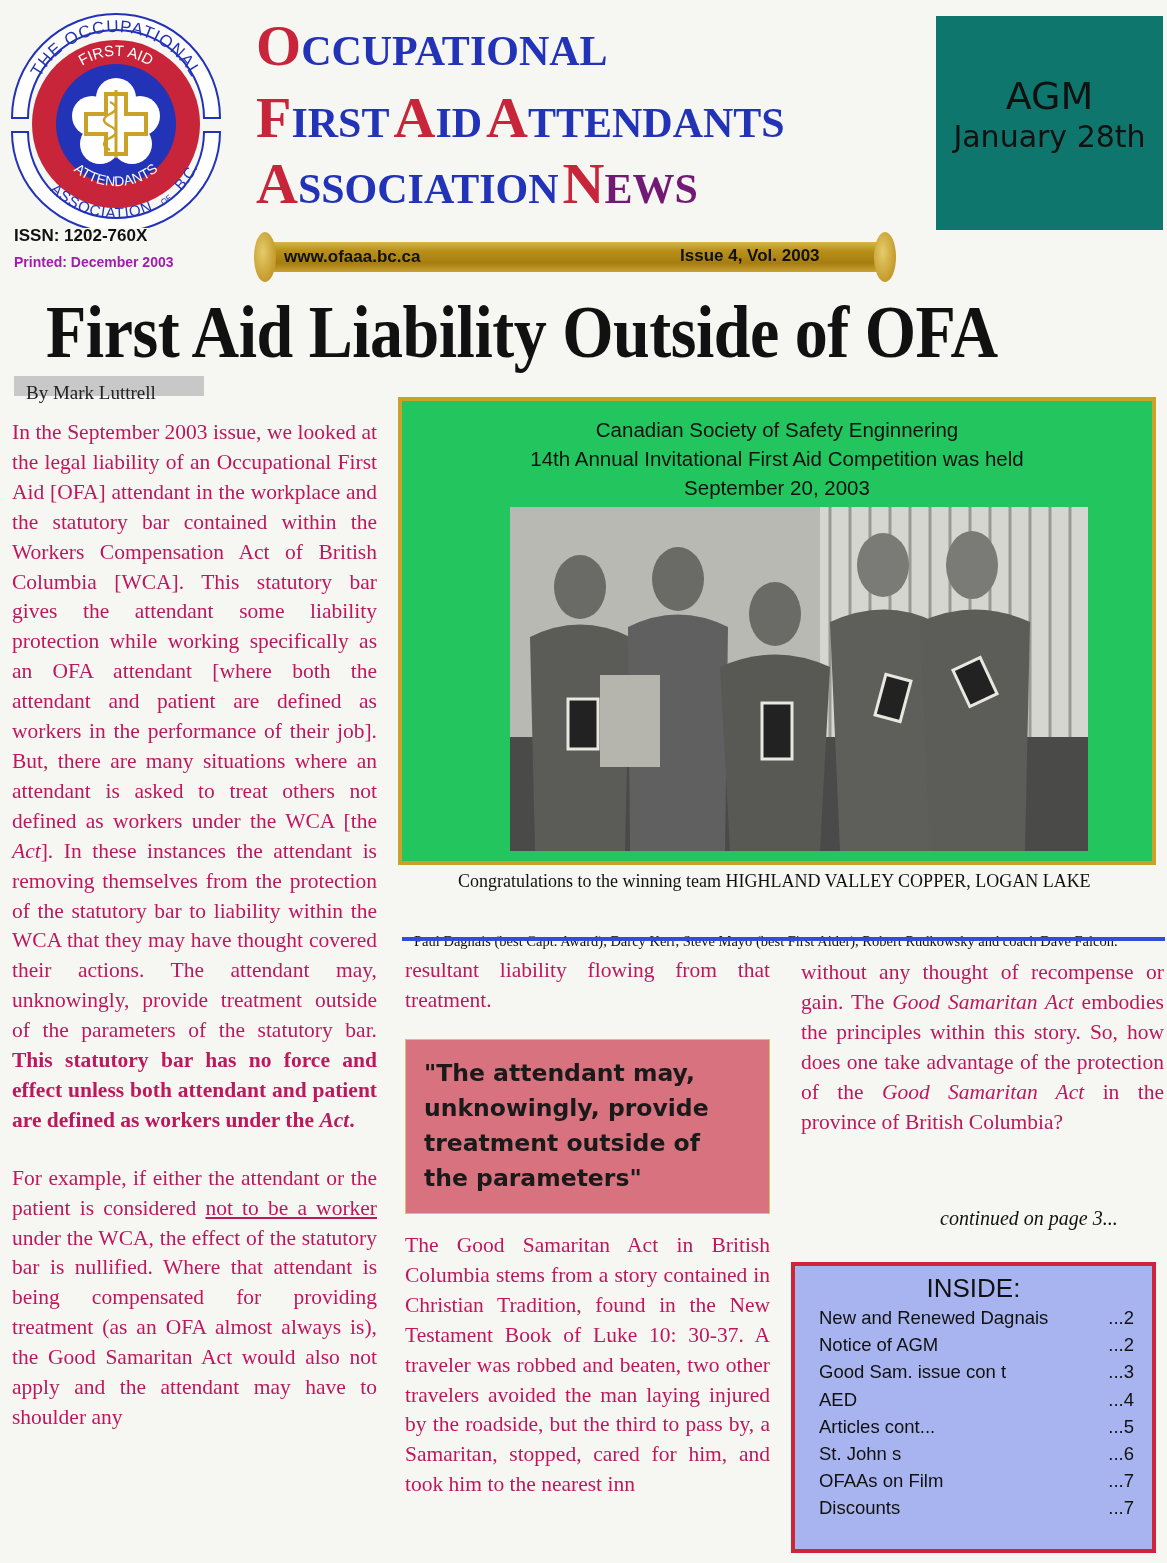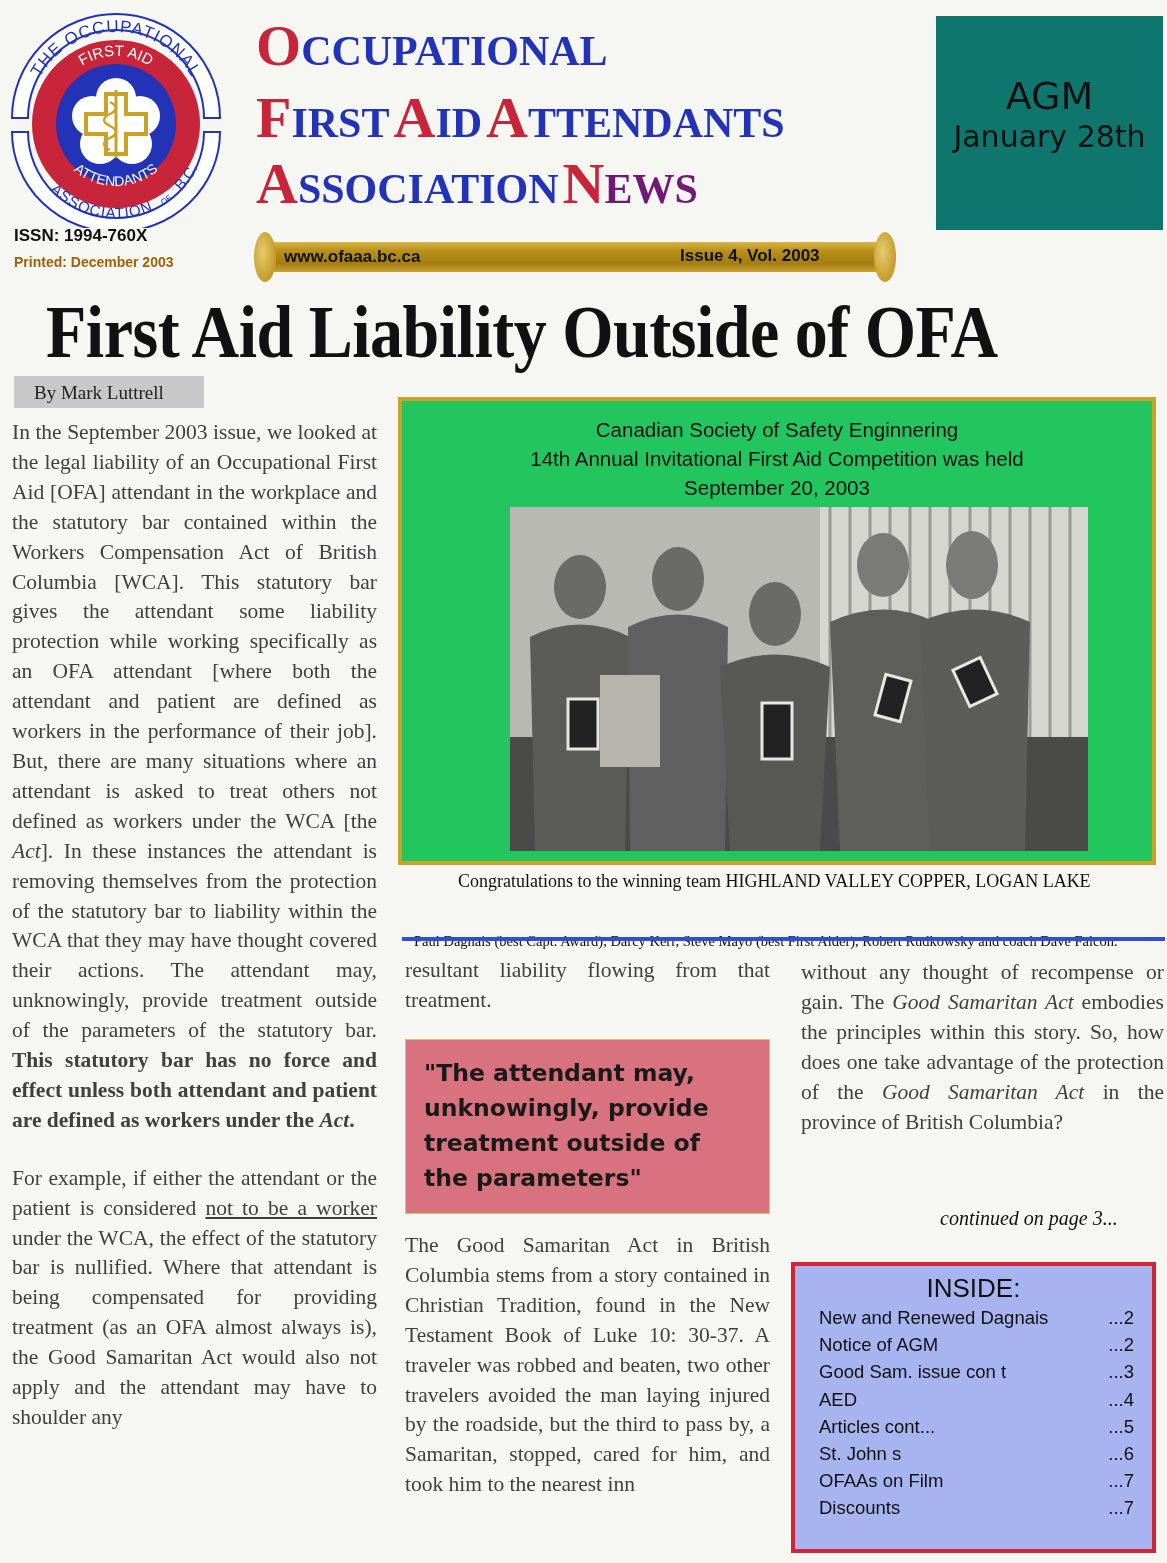--- a/index.html
+++ b/index.html
@@ -6,21 +6,21 @@
   body {
     width: 1167px; height: 1563px; overflow: hidden;
     background: #f6f6f2; position: relative;
     font-family: "Liberation Serif", serif; color: #111;
   }
   .abs { position: absolute; }
 
   
   #logo { left: 8px; top: 8px; width: 216px; height: 220px; }
   .issn { left: 14px; top: 226px; font-family: "Liberation Sans", sans-serif; font-weight: bold; font-size: 17px; color: #111; }
-  .printed { left: 14px; top: 254px; font-family: "Liberation Sans", sans-serif; font-weight: bold; font-size: 14px; color: #a16207; }
+  .printed { left: 14px; top: 254px; font-family: "Liberation Sans", sans-serif; font-weight: bold; font-size: 14px; color: #a21caf; }
 
   
   .mast { left: 256px; font-family: "Liberation Serif", serif; font-weight: bold; color: #2233b8; letter-spacing: 0px; white-space: nowrap; }
   .mast .big { color: #c8243a; font-size: 58px; }
   .mast .sm { font-size: 42px; }
   .mast .red { color: #701a75; }
   #mast1 { top: 12px; }
   #mast2 { top: 84px; }
   #mast3 { top: 150px; }
 
@@ -34,24 +34,24 @@
 
   
   #agm { left: 936px; top: 16px; width: 227px; height: 214px; background: #0f766e; text-align: center; font-family: "DejaVu Sans", sans-serif; color: #111; }
   #agm .t1 { margin-top: 58px; font-size: 38px; line-height: 44px; }
   #agm .t2 { font-size: 30px; line-height: 38px; }
 
   
   .headline { left: 46px; top: 290px; font-family: "Liberation Serif", serif; font-weight: bold; font-size: 66px; color: #111; letter-spacing: -0.5px; white-space: nowrap; transform: scaleY(1.12); transform-origin: top left; }
 
   
-  .byline { left: 14px; top: 376px; width: 190px; height: 32px; background: #c8c8c8; font-size: 19px; line-height: 34px; padding-left: 20px; box-sizing: border-box; color: #222; }
-
-  
-  .col { font-family: "Liberation Serif", serif; font-size: 21.5px; line-height: 29.9px; text-align: justify; color: #404040; }
+  .byline { left: 14px; top: 376px; width: 190px; height: 20px; background: #c8c8c8; font-size: 19px; line-height: 34px; padding-left: 12px; box-sizing: border-box; color: #222; }
+
+  
+  .col { font-family: "Liberation Serif", serif; font-size: 21.5px; line-height: 29.9px; text-align: justify; color: #be185d; }
   .col p { margin: 0; }
   #col1 { left: 12px; top: 418px; width: 365px; }
   #col1 .p2 { margin-top: 28px; }
   #col2 { left: 405px; top: 956px; width: 365px; }
   #col2b { left: 405px; top: 1231px; width: 365px; }
   #col3 { left: 801px; top: 958px; width: 363px; }
   .cont { left: 940px; top: 1207px; font-family: "Liberation Serif", serif; font-style: italic; font-size: 20px; color: #111; }
   u { text-decoration: underline; }
 
   
@@ -99,21 +99,21 @@
     <path d="M 102 94 q 12 6 0 12 q -12 6 0 12 q 12 6 0 12 q -12 6 0 12" fill="none" stroke="#c9a227" stroke-width="2.5"></path>
   </g>
   <text font-family="Liberation Sans, sans-serif" font-size="17" fill="#2233b8" letter-spacing="1"><textPath href="#arcTop" startOffset="50%" text-anchor="middle">THE OCCUPATIONAL</textPath></text>
   <text font-family="Liberation Sans, sans-serif" font-size="15" fill="#fff"><textPath href="#arcInTop" startOffset="50%" text-anchor="middle">FIRST AID</textPath></text>
   <text font-family="Liberation Sans, sans-serif" font-size="14" fill="#fff"><textPath href="#arcInBot" startOffset="50%" text-anchor="middle">ATTENDANTS</textPath></text>
   <text font-family="Liberation Sans, sans-serif" font-size="15" fill="#2233b8" letter-spacing="1"><textPath href="#arcBot" startOffset="44%" text-anchor="middle">ASSOCIATION</textPath></text>
   <text font-family="Liberation Sans, sans-serif" font-size="8" fill="#2233b8"><textPath href="#arcBot" startOffset="69%" text-anchor="middle">OF</textPath></text>
   <text font-family="Liberation Sans, sans-serif" font-size="15" fill="#2233b8"><textPath href="#arcBot" startOffset="80%" text-anchor="middle">B.C.</textPath></text>
 </svg>
 
-<div class="abs issn">ISSN: 1994-760X</div>
+<div class="abs issn">ISSN: 1202-760X</div>
 <div class="abs printed">Printed: December 2003</div>
 
 <div id="mast1" class="abs mast">
   <span class="big">O</span><span class="sm">CCUPATIONAL</span>
 </div>
 <div id="mast2" class="abs mast">
   <span class="big">F</span><span class="sm">IRST</span>
   <span class="big">A</span><span class="sm">ID</span>
   <span class="big">A</span><span class="sm">TTENDANTS</span>
 </div>

